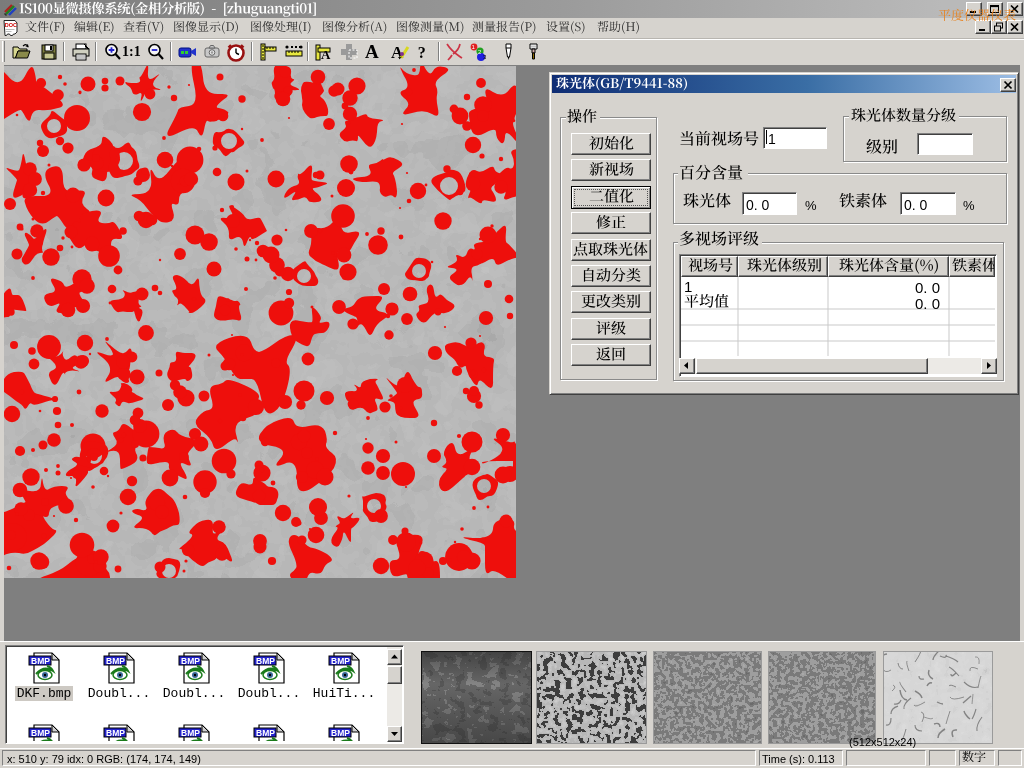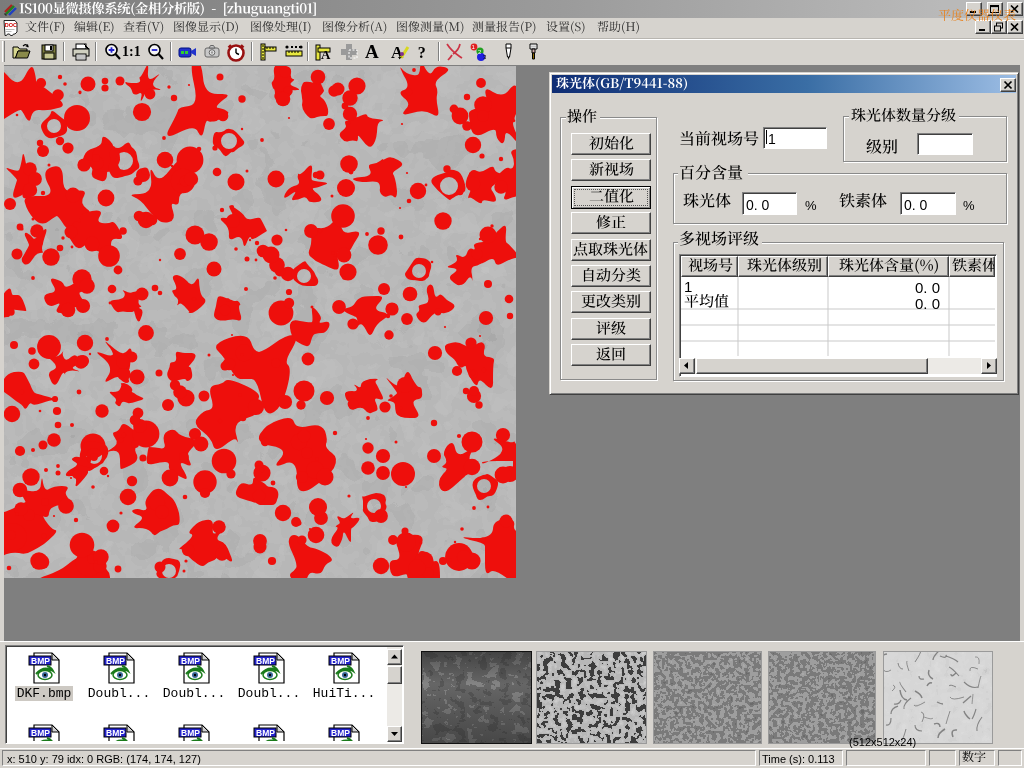--- a/index.html
+++ b/index.html
@@ -1217,21 +1217,21 @@
     <path d="M2 73 q5 1 5 -7" stroke="#606060" stroke-width="1.2" fill="none" opacity="0.7"></path>
     <path d="M22 77 q-3 11 -5 13" stroke="#606060" stroke-width="1.0" fill="none" opacity="0.7"></path>
     <path d="M38 79 q-7 -0 -7 -6" stroke="#606060" stroke-width="1.1" fill="none" opacity="0.7"></path>
     <path d="M50 72 q6 -2 6 3" stroke="#606060" stroke-width="1.4" fill="none" opacity="0.7"></path>
     <path d="M61 77 q-7 4 -7 9" stroke="#606060" stroke-width="1.5" fill="none" opacity="0.7"></path>
     <path d="M73 78 q-7 -1 -4 7" stroke="#606060" stroke-width="1.5" fill="none" opacity="0.7"></path>
     <path d="M93 79 q-1 -6 5 -14" stroke="#606060" stroke-width="1.1" fill="none" opacity="0.7"></path>
   </svg>
 <div style="position:absolute;left:0px;top:748px;width:1024px;height:20px;background:#d6d3ce;border-top:1px solid #fff;"></div>
 <div style="position:absolute;left:2px;top:750px;width:754px;height:16px;border:1px solid;border-color:#808080 #fff #fff #808080;"></div>
-<div style="position:absolute;left:7px;top:753px;font:11px 'Liberation Sans',sans-serif;white-space:pre;">x: 510 y: 79 idx: 0 RGB: (174, 174, 127)</div>
+<div style="position:absolute;left:7px;top:753px;font:11px 'Liberation Sans',sans-serif;white-space:pre;">x: 510 y: 79 idx: 0 RGB: (174, 174, 149)</div>
 <div style="position:absolute;left:759px;top:750px;width:84px;height:16px;border:1px solid;border-color:#808080 #fff #fff #808080;"></div>
 <div style="position:absolute;left:762px;top:753px;font:11px 'Liberation Sans',sans-serif;white-space:pre;">Time (s): 0.113</div>
 <div style="position:absolute;left:846px;top:750px;width:80px;height:16px;border:1px solid;border-color:#808080 #fff #fff #808080;"></div>
 <div style="position:absolute;left:849px;top:736px;font:11px 'Liberation Sans',sans-serif;white-space:pre;">(512x512x24)</div>
 <div style="position:absolute;left:929px;top:750px;width:27px;height:16px;border:1px solid;border-color:#808080 #fff #fff #808080;"></div>
 <div style="position:absolute;left:959px;top:750px;width:36px;height:16px;border:1px solid;border-color:#808080 #fff #fff #808080;"></div>
 <svg style="position:absolute;left:962px;top:751px;overflow:visible;" width="26" height="16">
     <g fill="#000" transform="translate(0 10.1)">
       <use href="#gr6570" transform="translate(0.0 0) scale(0.0240 -0.0240)"></use>
       <use href="#gr5b57" transform="translate(12.0 0) scale(0.0240 -0.0240)"></use>

